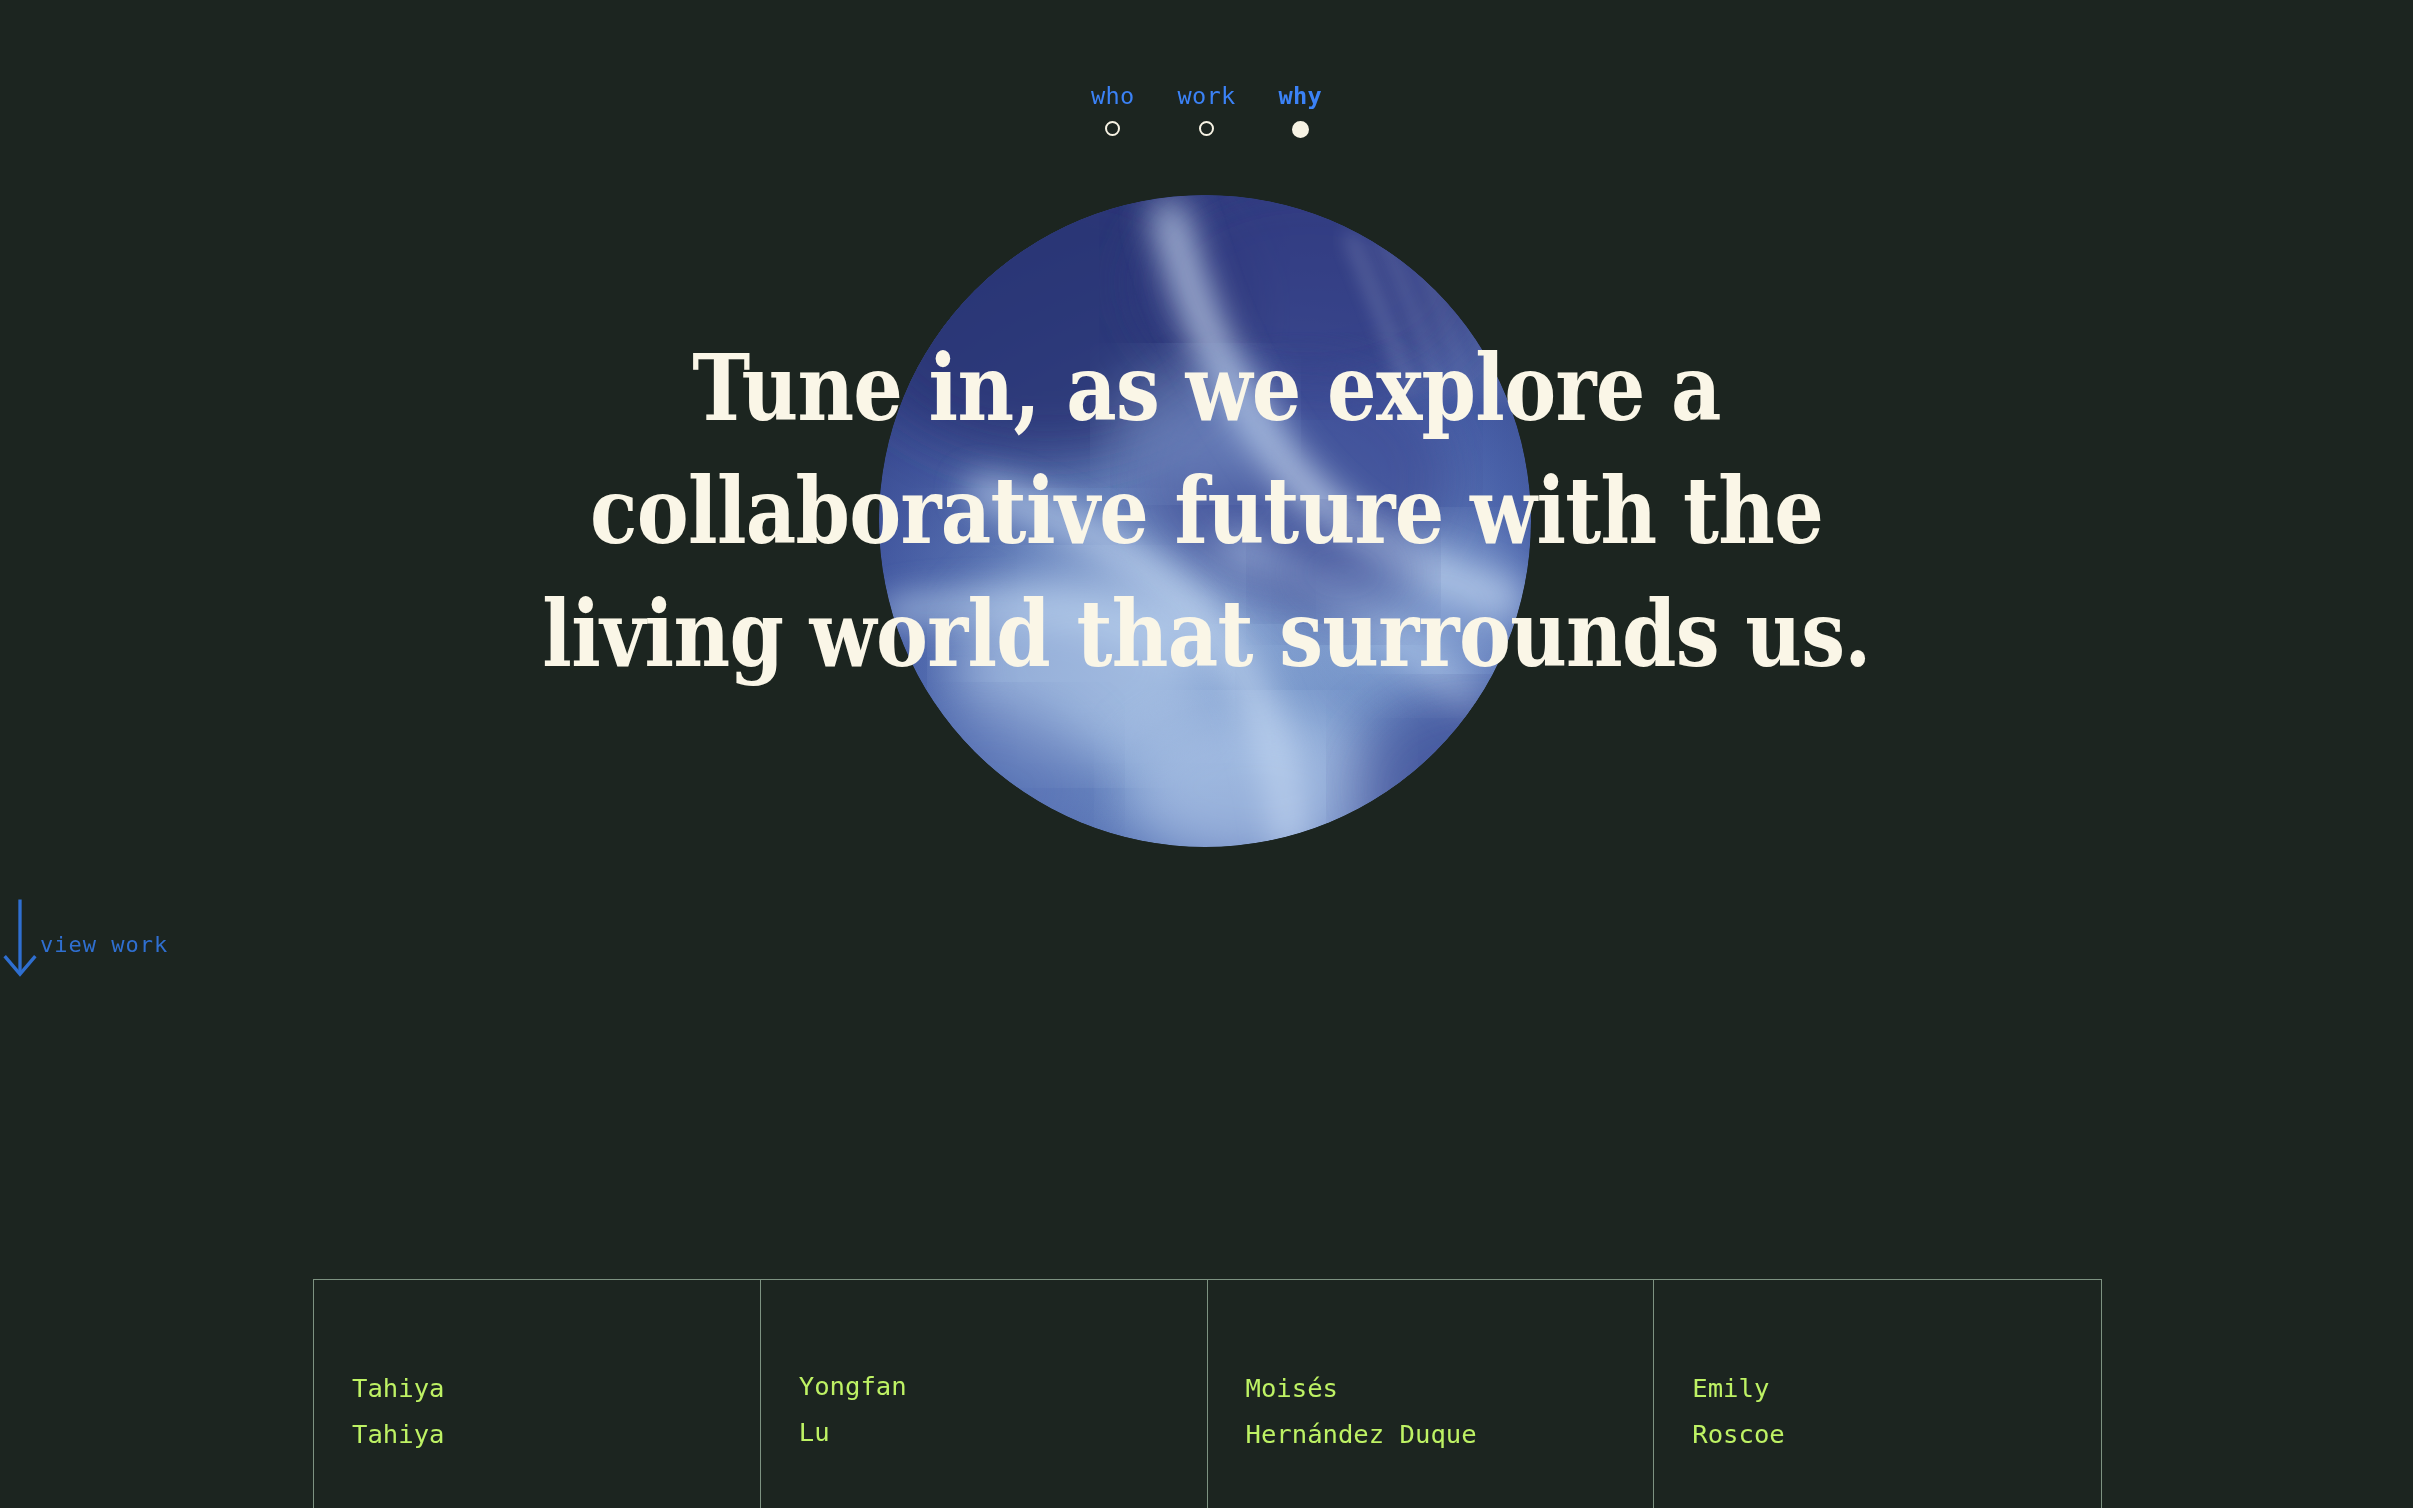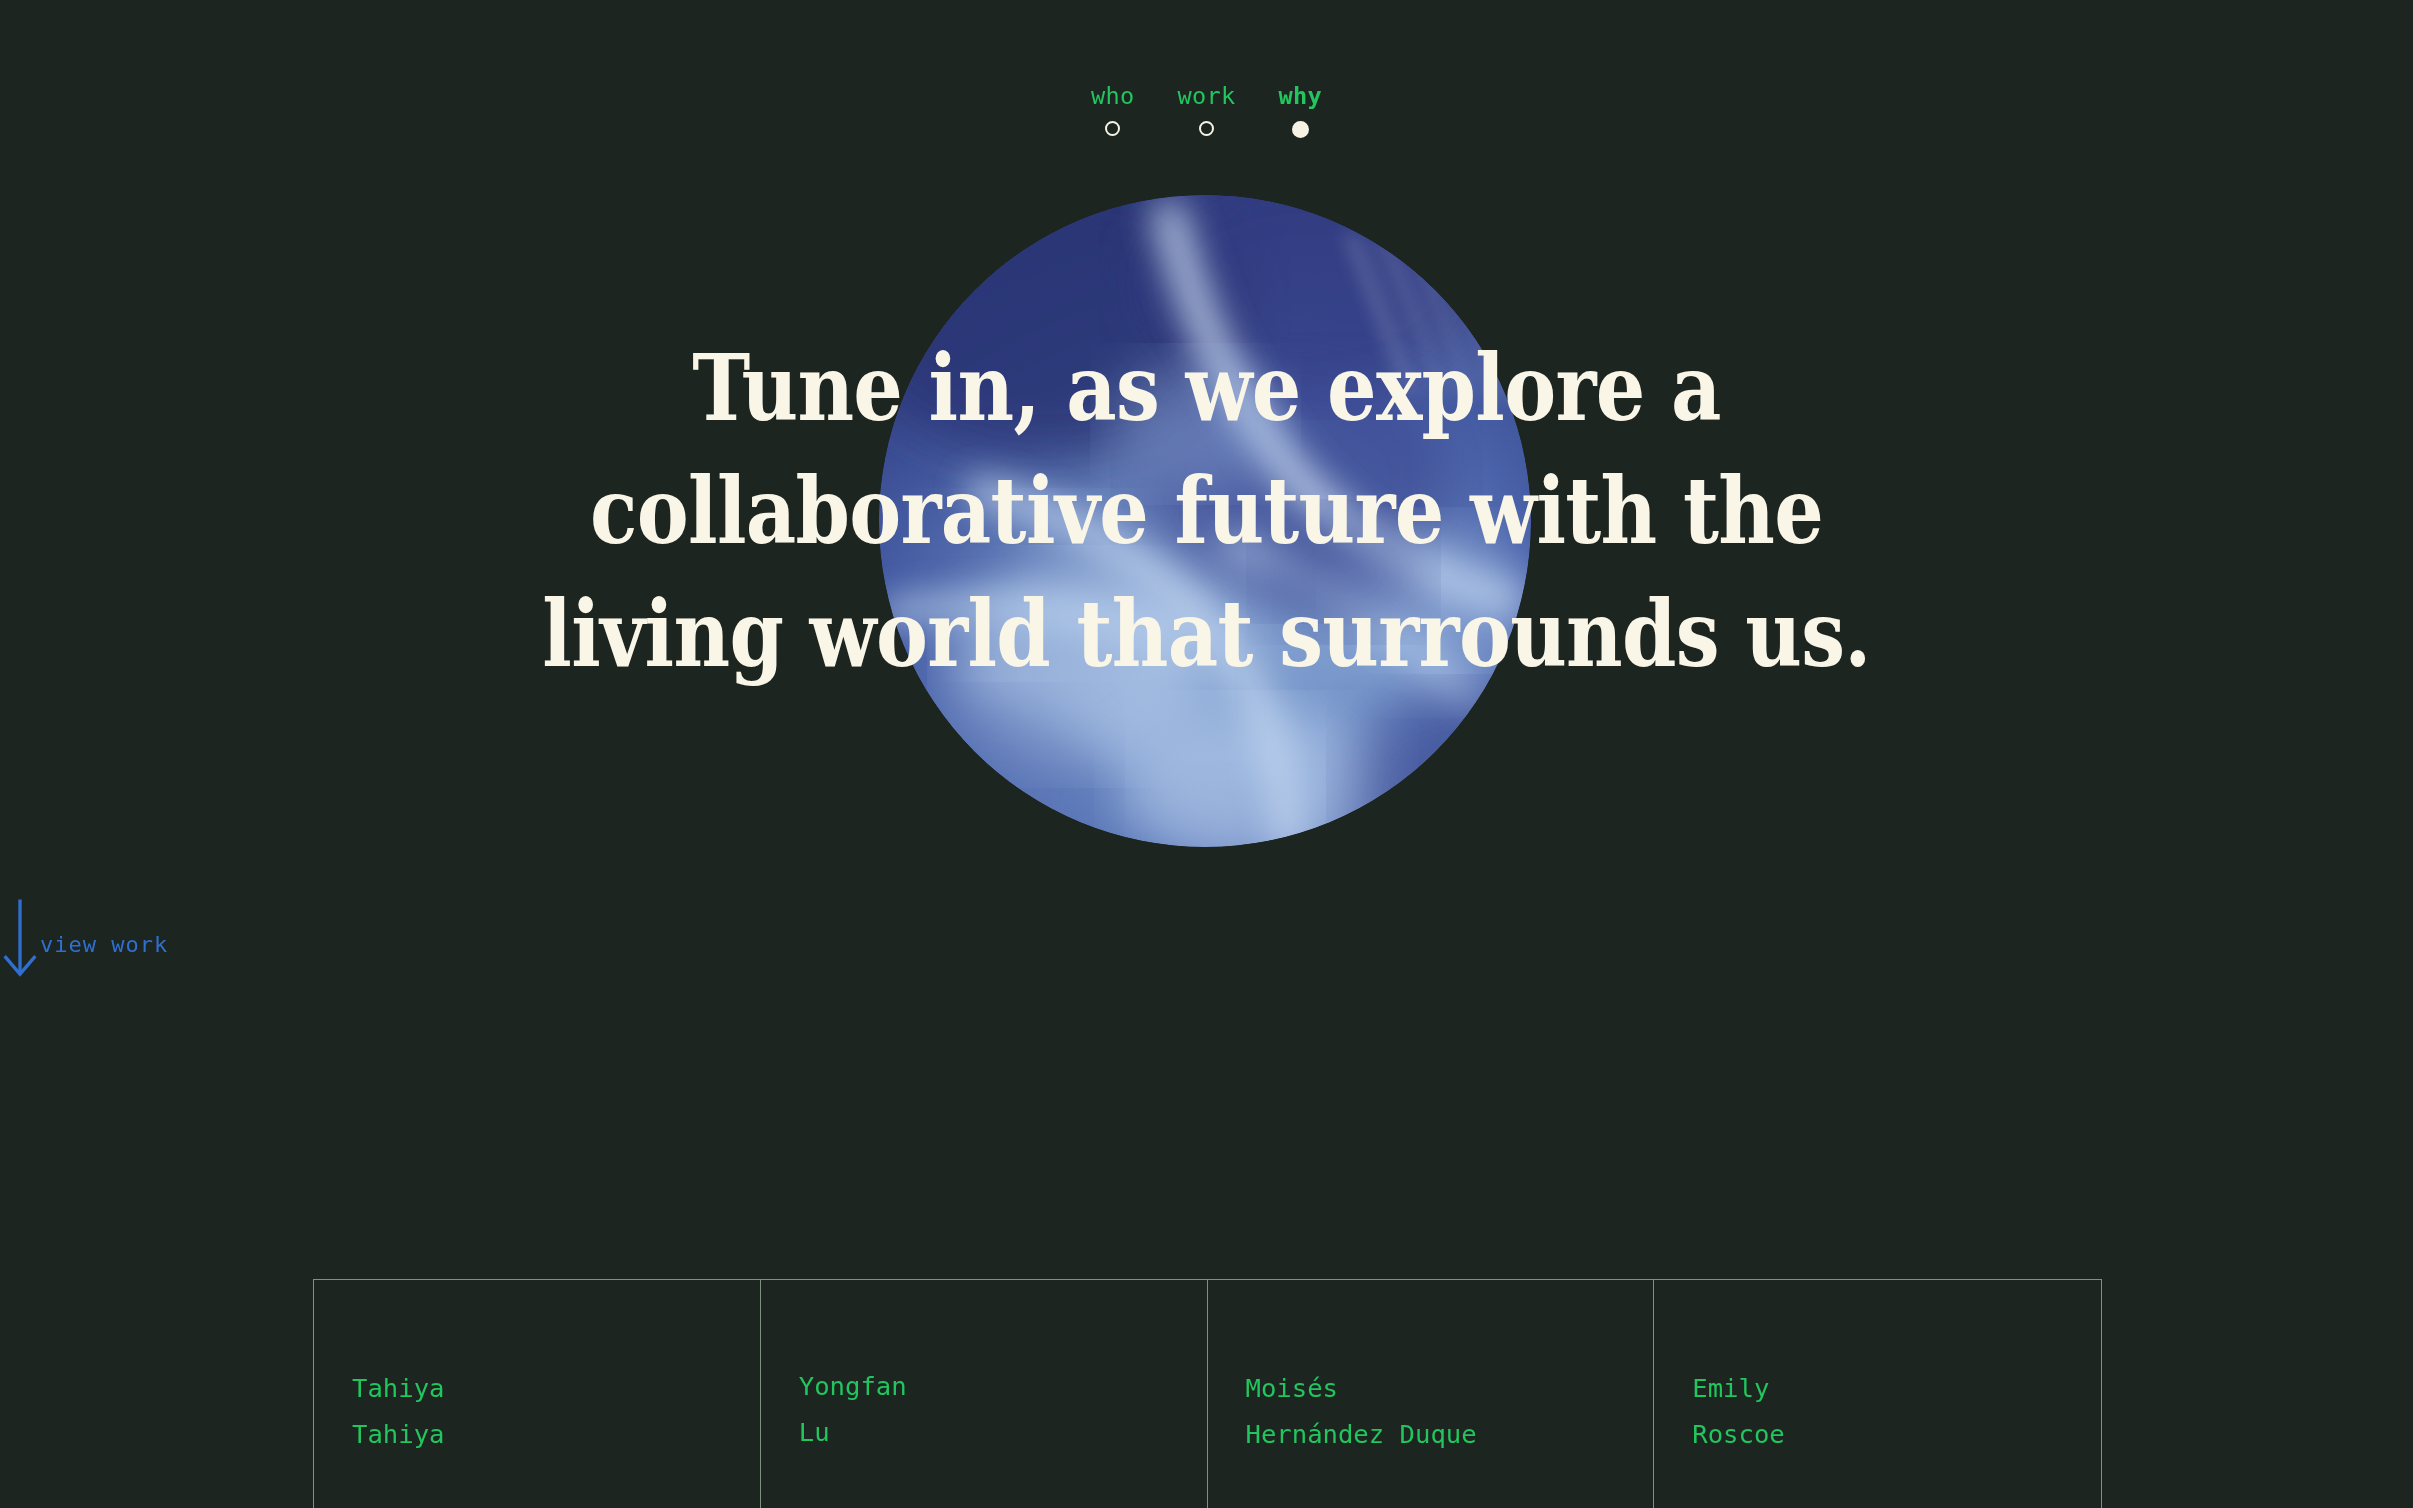--- a/index.html
+++ b/index.html
@@ -28,21 +28,21 @@
     display:flex;
     flex-direction:column;
     align-items:center;
     gap:12px;
     cursor:pointer;
   }
   .nav-label {
     font-family:"DejaVu Sans Mono", monospace;
     font-size:23.6px;
     letter-spacing:0.3px;
-    color:#22c55e;
+    color:#3b82f6;
     line-height:1;
   }
   .nav-item.active .nav-label { font-weight:700; }
   .nav-dot {
     width:15px; height:15px;
     border-radius:50%;
     border:2.7px solid #f7f3e4;
     background:transparent;
   }
   .nav-item.active .nav-dot {
@@ -113,21 +113,21 @@
   .person-cell {
     border-right:1.3px solid #7d9281;
     padding:85px 0 0 38px;
     position:relative;
   }
   .person-cell:last-child { border-right:none; }
   .person-name {
     font-family:"DejaVu Sans Mono", monospace;
     font-size:25.6px;
     line-height:46px;
-    color:#22c55e;
+    color:#bef264;
     white-space:nowrap;
     letter-spacing:0px;
   }
   .person-cell.shift { padding-top:83px; }
 </style>
 </head>
 <body>
 
 <div id="page">
 

